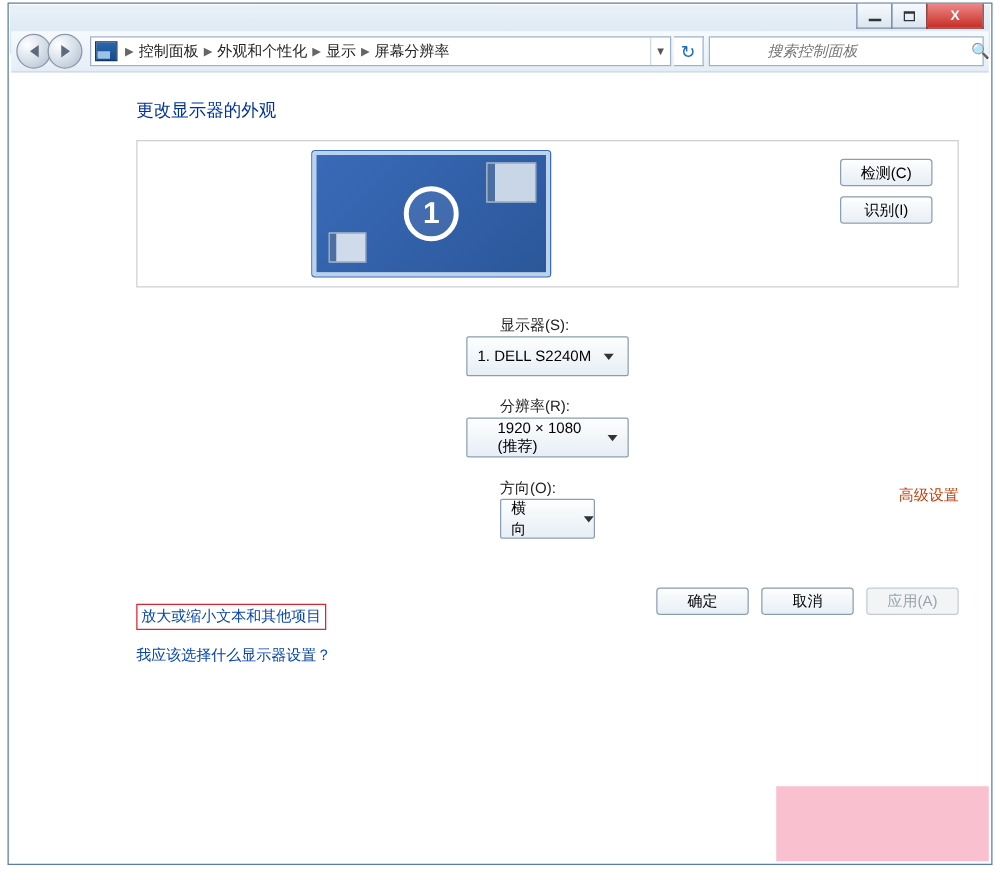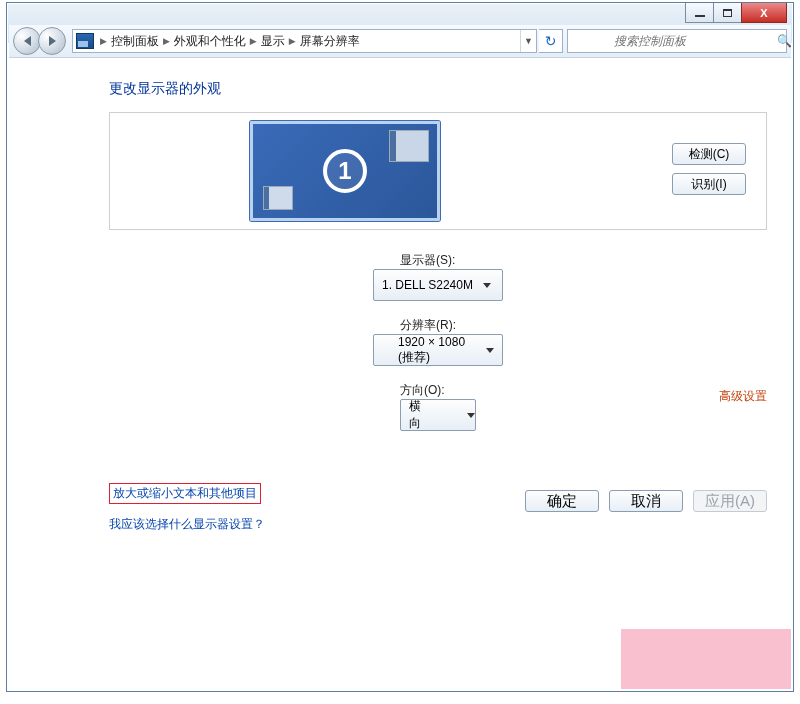--- a/index.html
+++ b/index.html
@@ -238,21 +238,20 @@
   .side-btn {
     position: absolute;
     right: 20px;
     width: 74px; height: 22px;
     border: 1px solid #8b9db0;
     border-radius: 3px;
     background: linear-gradient(#fdfefe, #e7eef6);
     font-size: 12px;
     display:flex;align-items:center;justify-content:center;
     cursor: pointer;
-    margin-top: 16px;
   }
   .side-btn.detect { top: 14px; }
   .side-btn.identify { top: 44px; }
   
   .form-row {
     display:flex;
     align-items:center;
     margin-bottom: 16px;
     flex-direction: column;
   }
@@ -309,24 +308,23 @@
     right: 24px;
     top: 412px;
     display:flex;
     gap: 10px;
   }
   .dlg-btn {
     width: 74px; height: 22px;
     border: 1px solid #8b9db0;
     border-radius: 3px;
     background: linear-gradient(#fdfefe, #e7eef6);
-    font-size: 15px;
+    font-size: 12px;
     display:flex;align-items:center;justify-content:center;
     cursor: pointer;
-    margin-top: 20px;
   }
   .dlg-btn.disabled {
     color:#9aa4af;
     border-color:#c2cbd4;
     background:#f2f4f6;
     cursor: default;
   }
   .pink-block {
     position:absolute;
     right: 2px; bottom: 2px;

